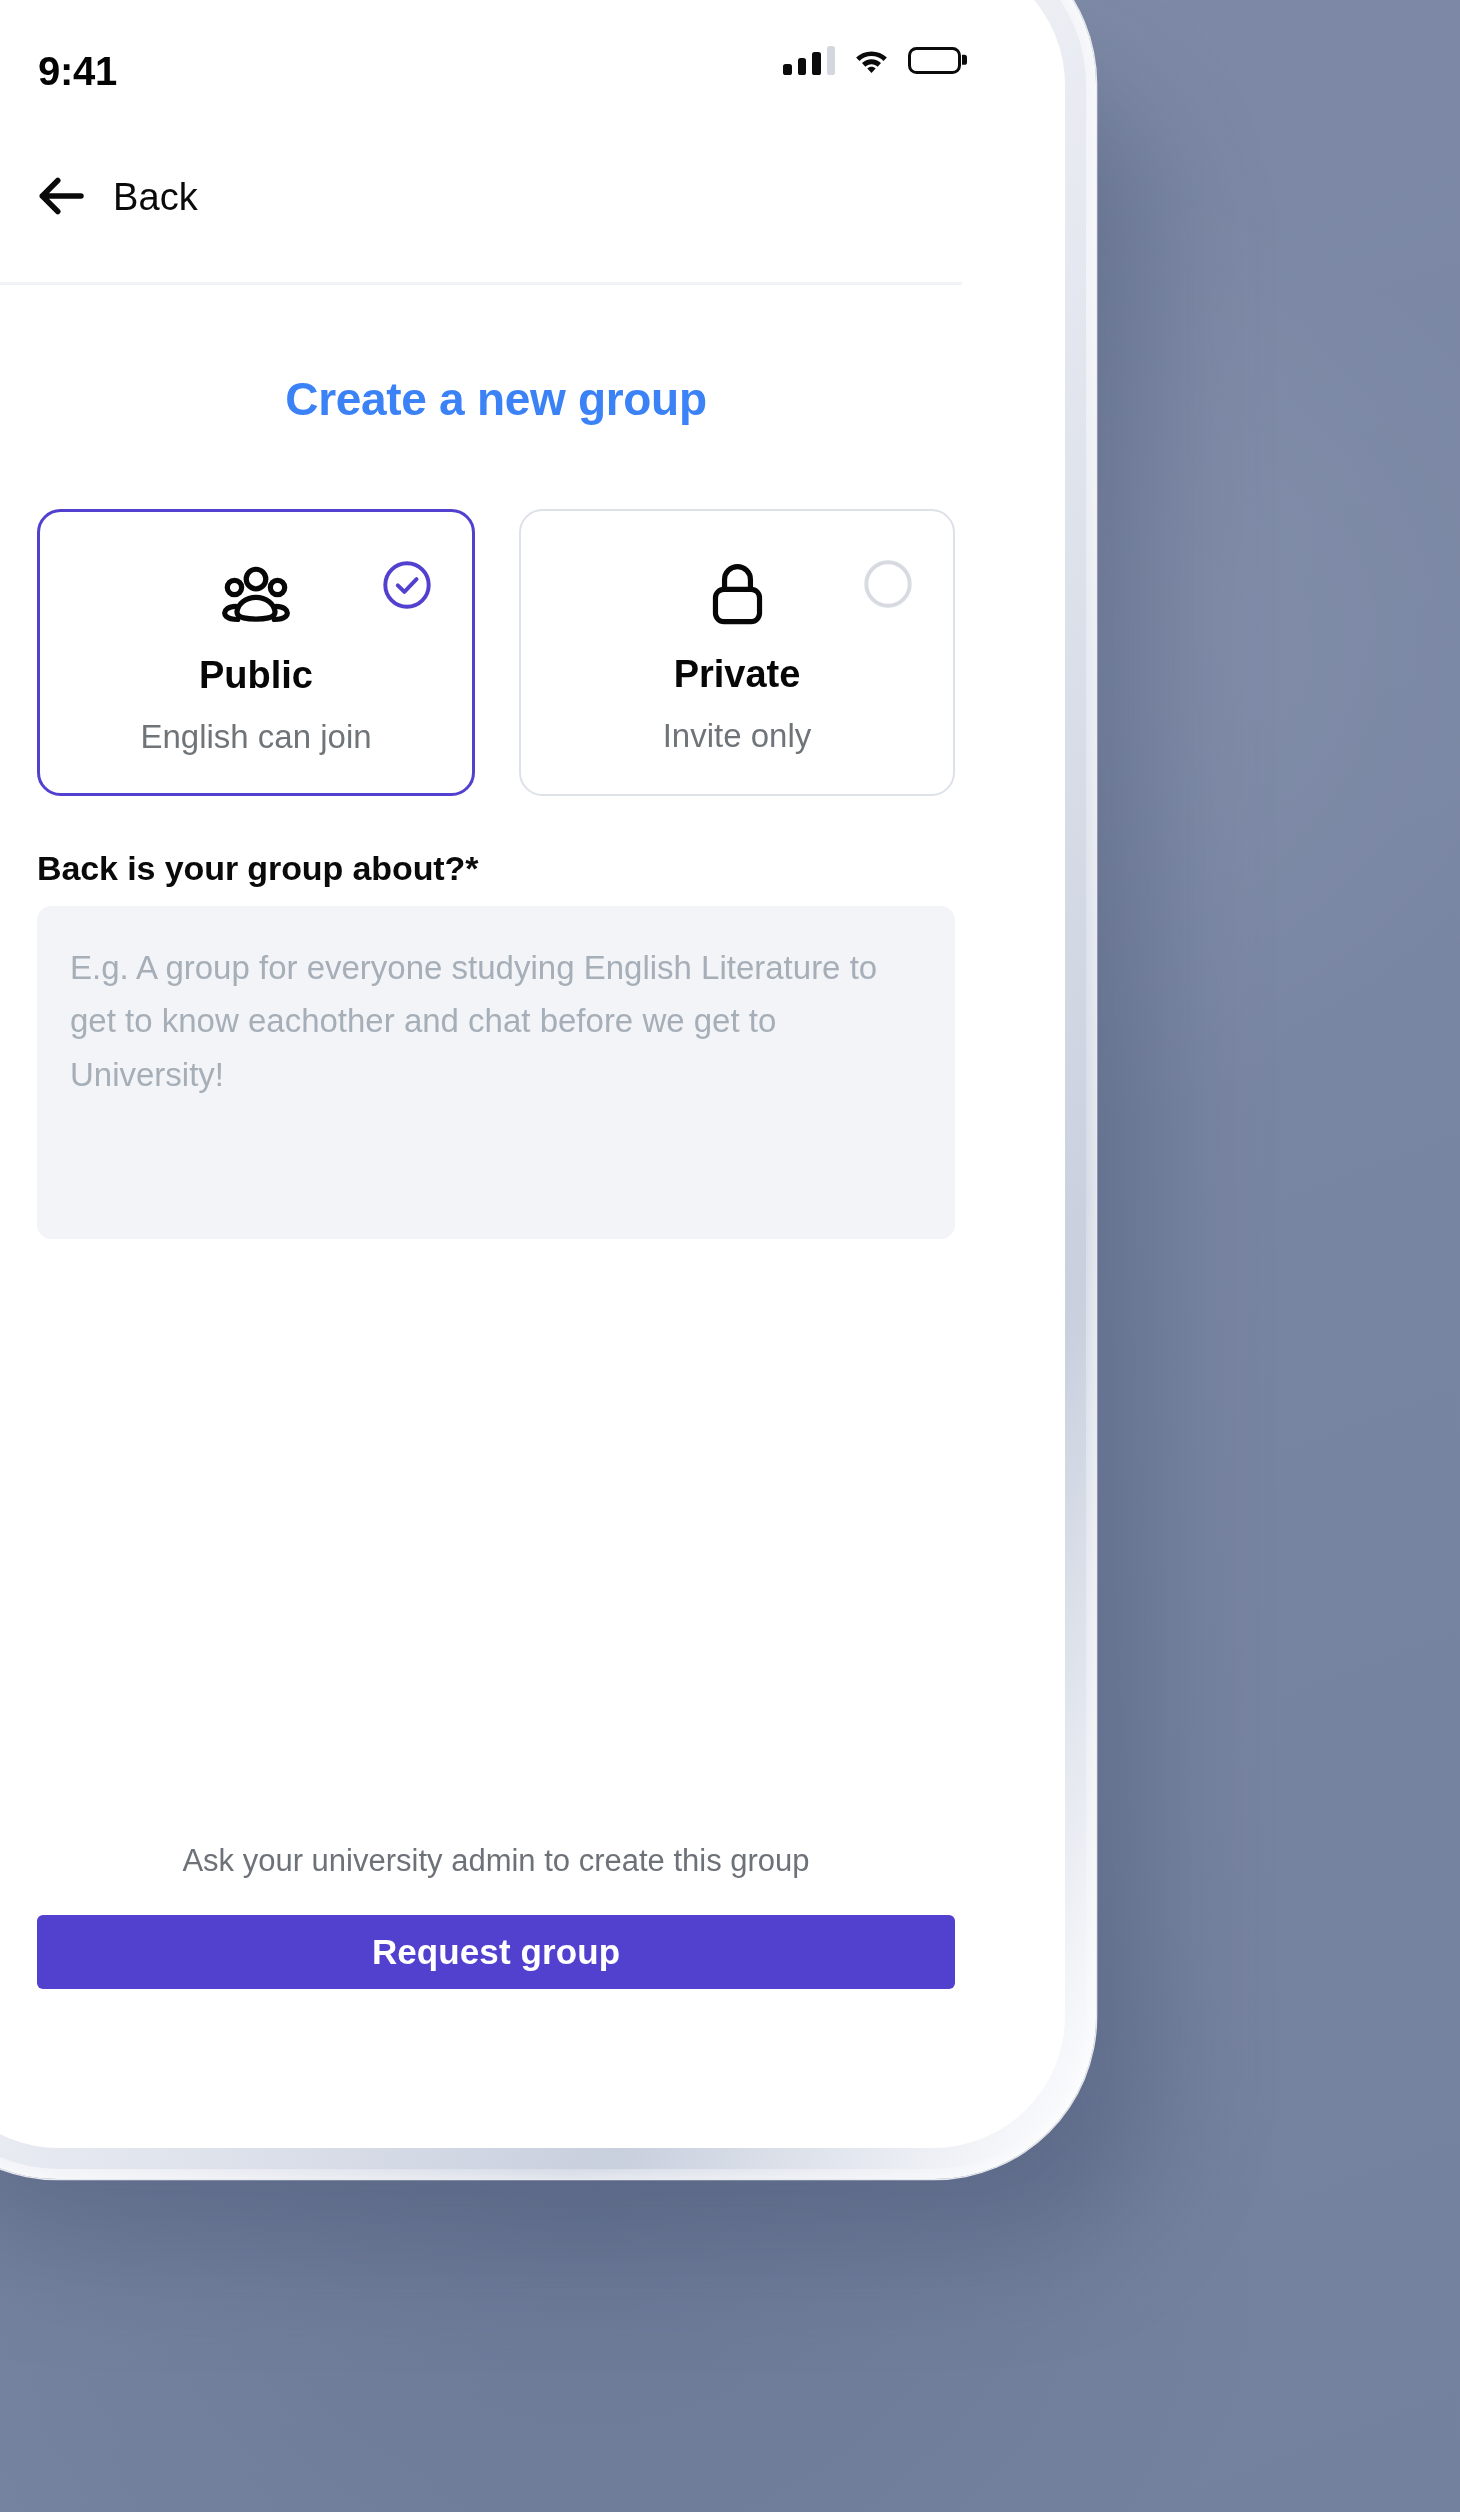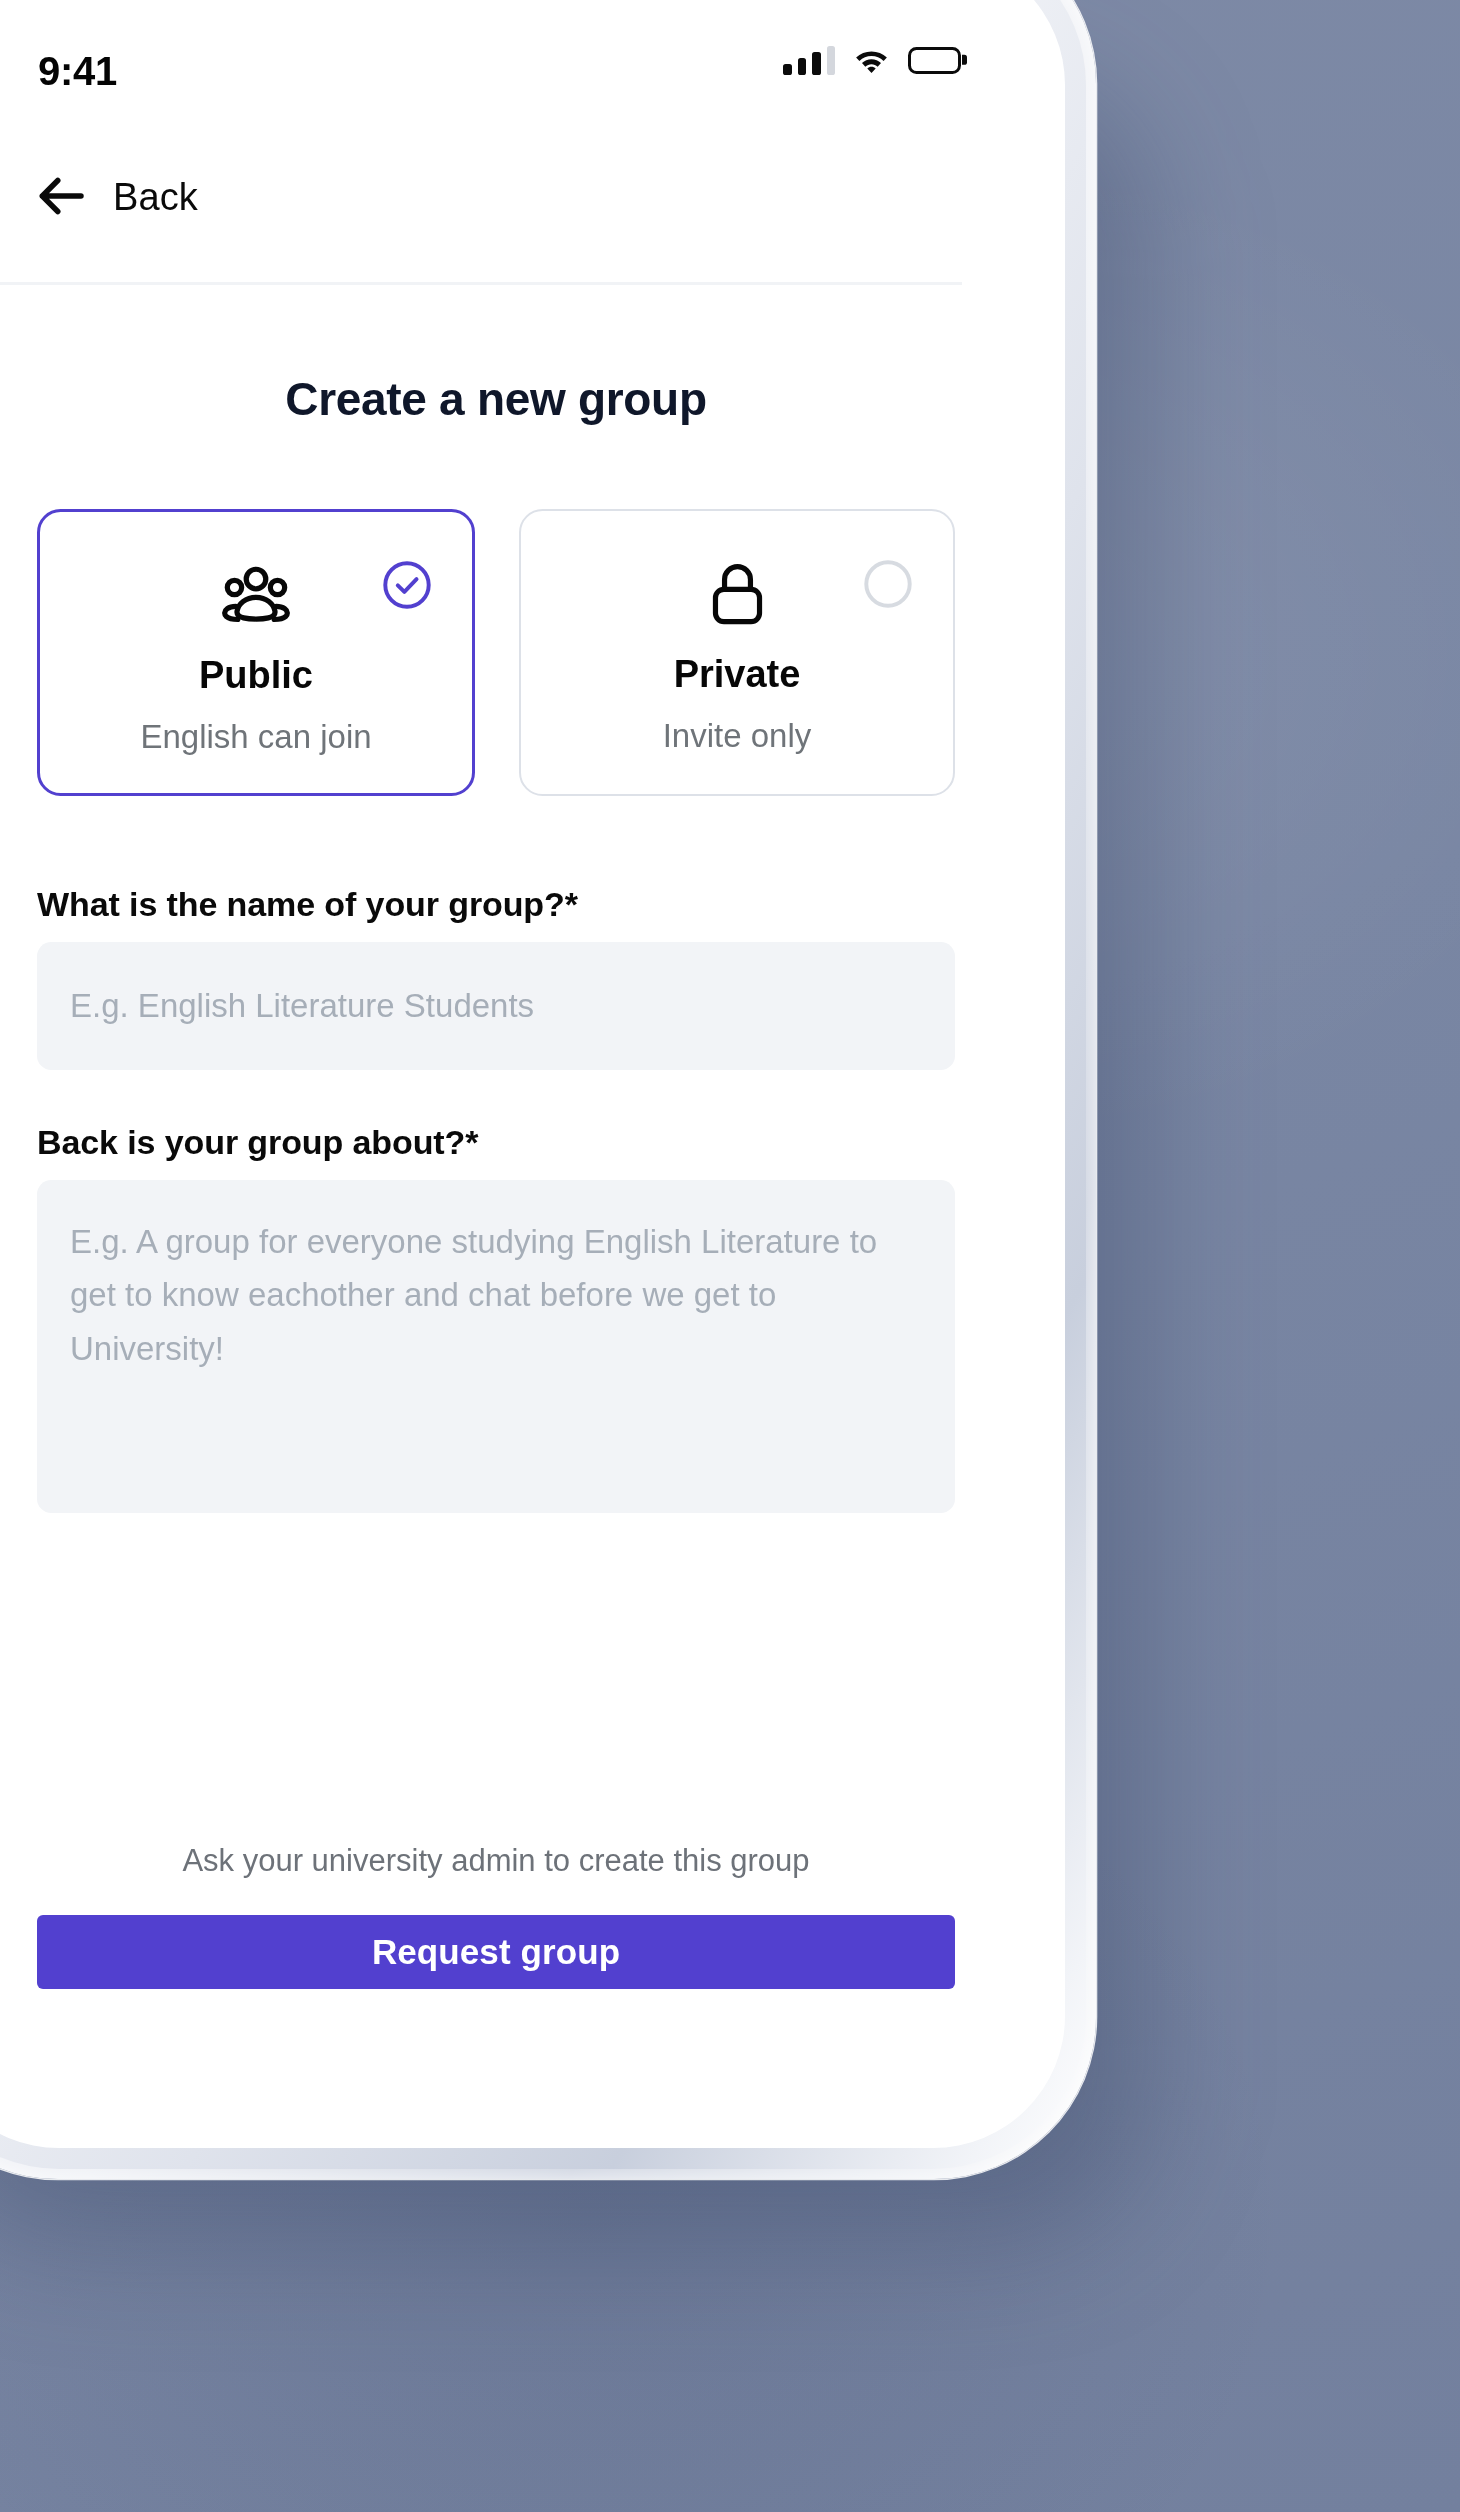--- a/index.html
+++ b/index.html
@@ -136,21 +136,21 @@
     left: 0;
     top: 339px;
     width: 100%;
     padding: 0 110px;
   }
 
   .page-title {
     text-align: center;
     font-size: 46px;
     font-weight: 700;
-    color: #0f172a;
+    color: #3b82f6;
     margin-top: 80px;
     font-family: "Liberation Sans", sans-serif;
     letter-spacing: -0.3px;
   }
 
   
   .privacy-cards {
     display: flex;
     gap: 44px;
     margin-top: 83px;
@@ -383,24 +383,20 @@
           <div class="card-sub">Invite only</div>
           <div class="card-radio">
             <svg width="50" height="50" viewBox="0 0 76 76" fill="none">
               <circle cx="38" cy="38" r="33" stroke="#d7dbe1" stroke-width="6"></circle>
             </svg>
           </div>
         </div>
 
       </div>
 
-      <div class="field-block first">
-        <label class="field-label">What is the name of your group?*</label>
-        <input class="text-input" type="text" placeholder="E.g. English Literature Students" style="">
-      </div>
 
       <div class="field-block">
         <label class="field-label">Back is your group about?*</label>
         <textarea class="text-area" placeholder="E.g. A group for everyone studying English Literature to get to know eachother and chat before we get to University!" style=""></textarea>
       </div>
 
     </div>
 
     <div class="footer">
       <div class="footer-note">Ask your university admin to create this group</div>

